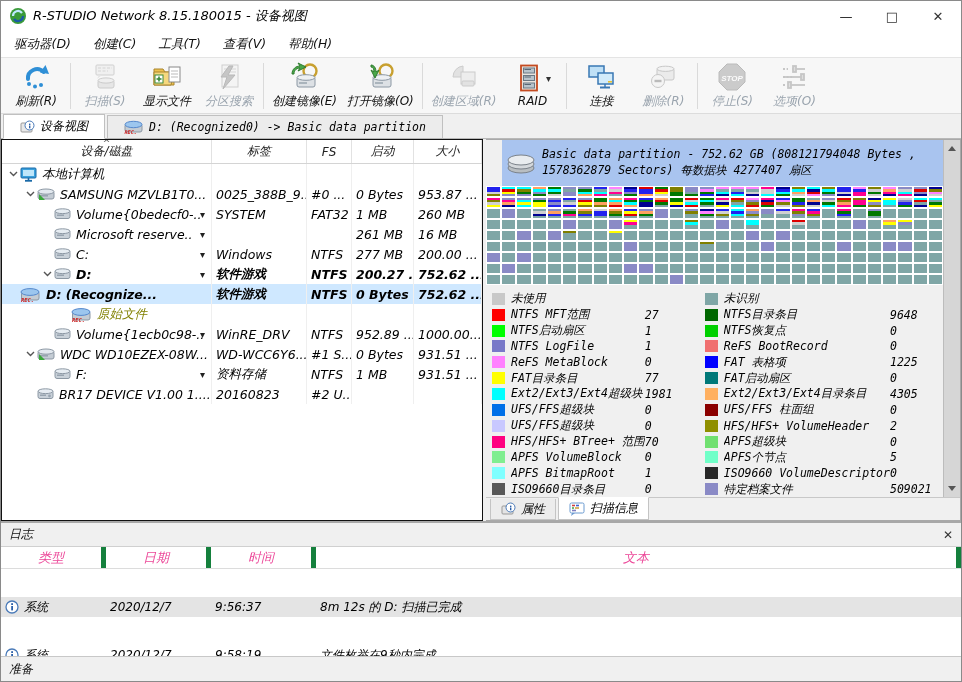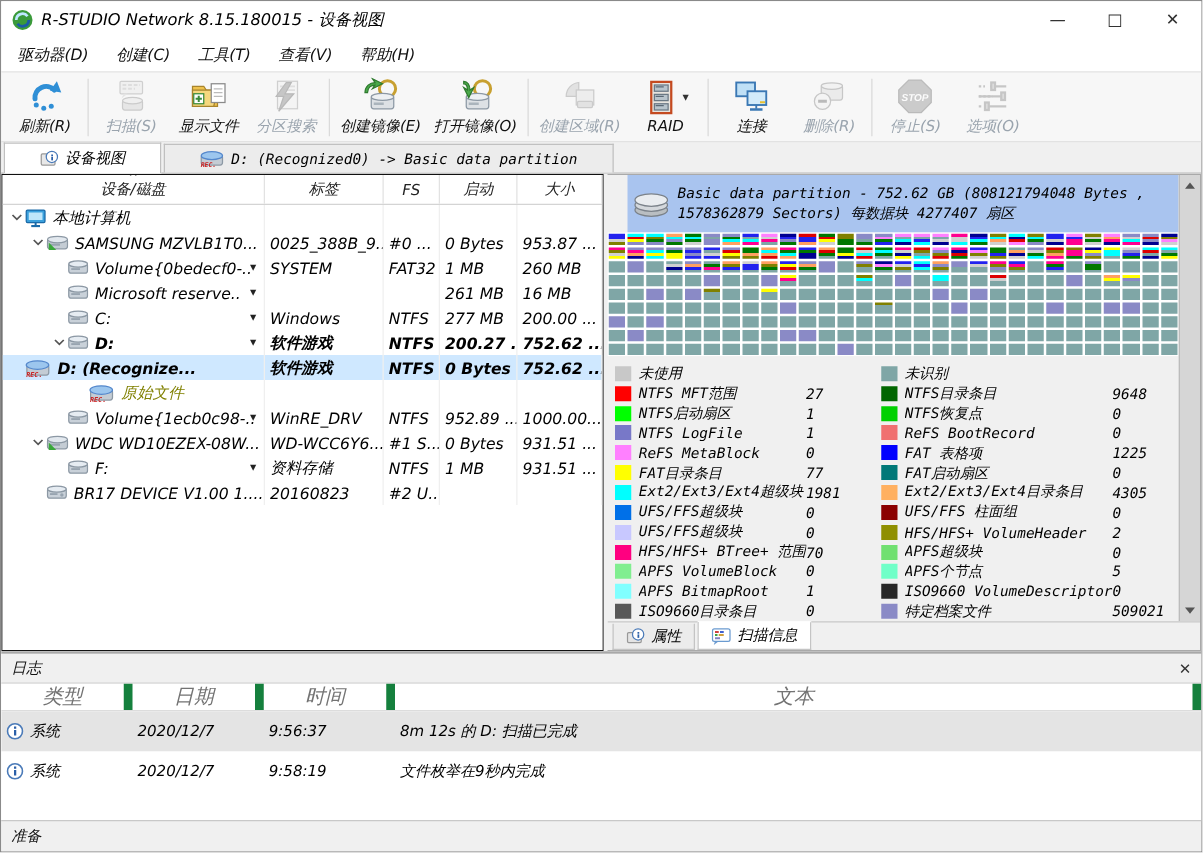--- a/index.html
+++ b/index.html
@@ -23,21 +23,21 @@
   .tb-btn .tb-ic { width:30px; height:30px; }
   .tb-btn .tb-label { font-size:12px; margin-top:1px; white-space:nowrap; color:#111; }
   .tb-btn.disabled .tb-label { color:#9aa4ae; }
   .tb-btn.disabled .tb-ic { opacity:.55; filter:grayscale(1); }
   .tb-sep { width:1px; height:46px; background:#dadada; margin:0 3px; }
   .tb-drop { font-size:10px; color:#333; margin-left:2px; align-self:center; }
   .tb-raid-wrap { display:flex; align-items:center; }
 
   
   .tabstrip { height:25px; background:#f0f0f0; display:flex; align-items:flex-end; padding-left:2px; border-bottom:1px solid #b8b8b8; flex:0 0 auto; }
-  .tab { height:23px; display:flex; align-items:center; gap:5px; padding:0 28px; font-size:12px; border:1px solid #c0c0c0; border-bottom:none; background:#ececec; margin-right:2px; }
+  .tab { height:23px; display:flex; align-items:center; gap:5px; padding:0 16px; font-size:12px; border:1px solid #c0c0c0; border-bottom:none; background:#ececec; margin-right:2px; }
   .tab.active { background:#fff; height:25px; margin-bottom:-1px; border-bottom:1px solid #fff; }
   .tab .mono { font-family:"DejaVu Sans Mono","Liberation Mono",monospace; font-size:11.5px; }
 
   
   .main { flex:0 0 382px; display:flex; background:#f0f0f0; overflow:hidden; }
   .left-panel { width:482px; border:1px solid #111; background:#fff; display:flex; flex-direction:column; overflow:hidden; }
   .splitter { width:3px; background:#f0f0f0; }
   .right-panel { flex:1; position:relative; background:#f0f0f0; border:1px solid #a9a9a9; border-left:none; display:flex; flex-direction:column; overflow:hidden; }
 
   
@@ -79,23 +79,23 @@
   
   .panel-tabs { position:absolute; left:0; right:0; bottom:0; height:23px; background:#f0f0f0; border-top:1px solid #c8c8c8; display:flex; align-items:flex-end; padding-left:4px; }
   .ptab { height:21px; display:flex; align-items:center; gap:5px; padding:0 10px; font-size:12px; background:#ececec; border:1px solid #c4c4c4; border-top:none; margin-right:2px; }
   .ptab.active { background:#fff; height:23px; margin-top:-1px; border-top:1px solid #fff; }
 
   
   .log-panel { flex:0 0 135px; border-top:2px solid #a8a8a8; display:flex; flex-direction:column; background:#fff; overflow:hidden; }
   .log-title { flex:0 0 24px; background:#f0f0f0; border-bottom:1px solid #d0d0d0; display:flex; align-items:center; padding:0 8px; font-size:12px; color:#111; }
   .log-close { margin-left:auto; font-size:12px; color:#333; }
   .log-header { flex:0 0 22px; display:flex; border-bottom:1px solid #dcdcdc; background:#fff; }
-  .lh-cell { display:flex; align-items:center; justify-content:center; font-size:16px; color:#737373; border-right:7px solid #15803d; }
+  .lh-cell { display:flex; align-items:center; justify-content:center; font-size:13px; color:#ec4899; border-right:5px solid #15803d; }
   .log-rows { flex:1; background:#fff; }
-  .log-row { height:32px; display:flex; align-items:flex-start; font-size:12px; }
+  .log-row { height:20px; display:flex; align-items:flex-start; font-size:12px;margin-top:28px; }
   .log-row.selected { background:#e4e4e4; }
   .lr-cell { display:flex; align-items:center; height:100%; padding-left:4px; white-space:nowrap; overflow:hidden; }
 
   
   .statusbar { flex:1; background:#f0f0f0; border-top:1px solid #c8c8c8; display:flex; align-items:center; padding-left:8px; font-size:12px; color:#111; }
 
   svg { display:block; }
 </style>
 </head>
 <body>

